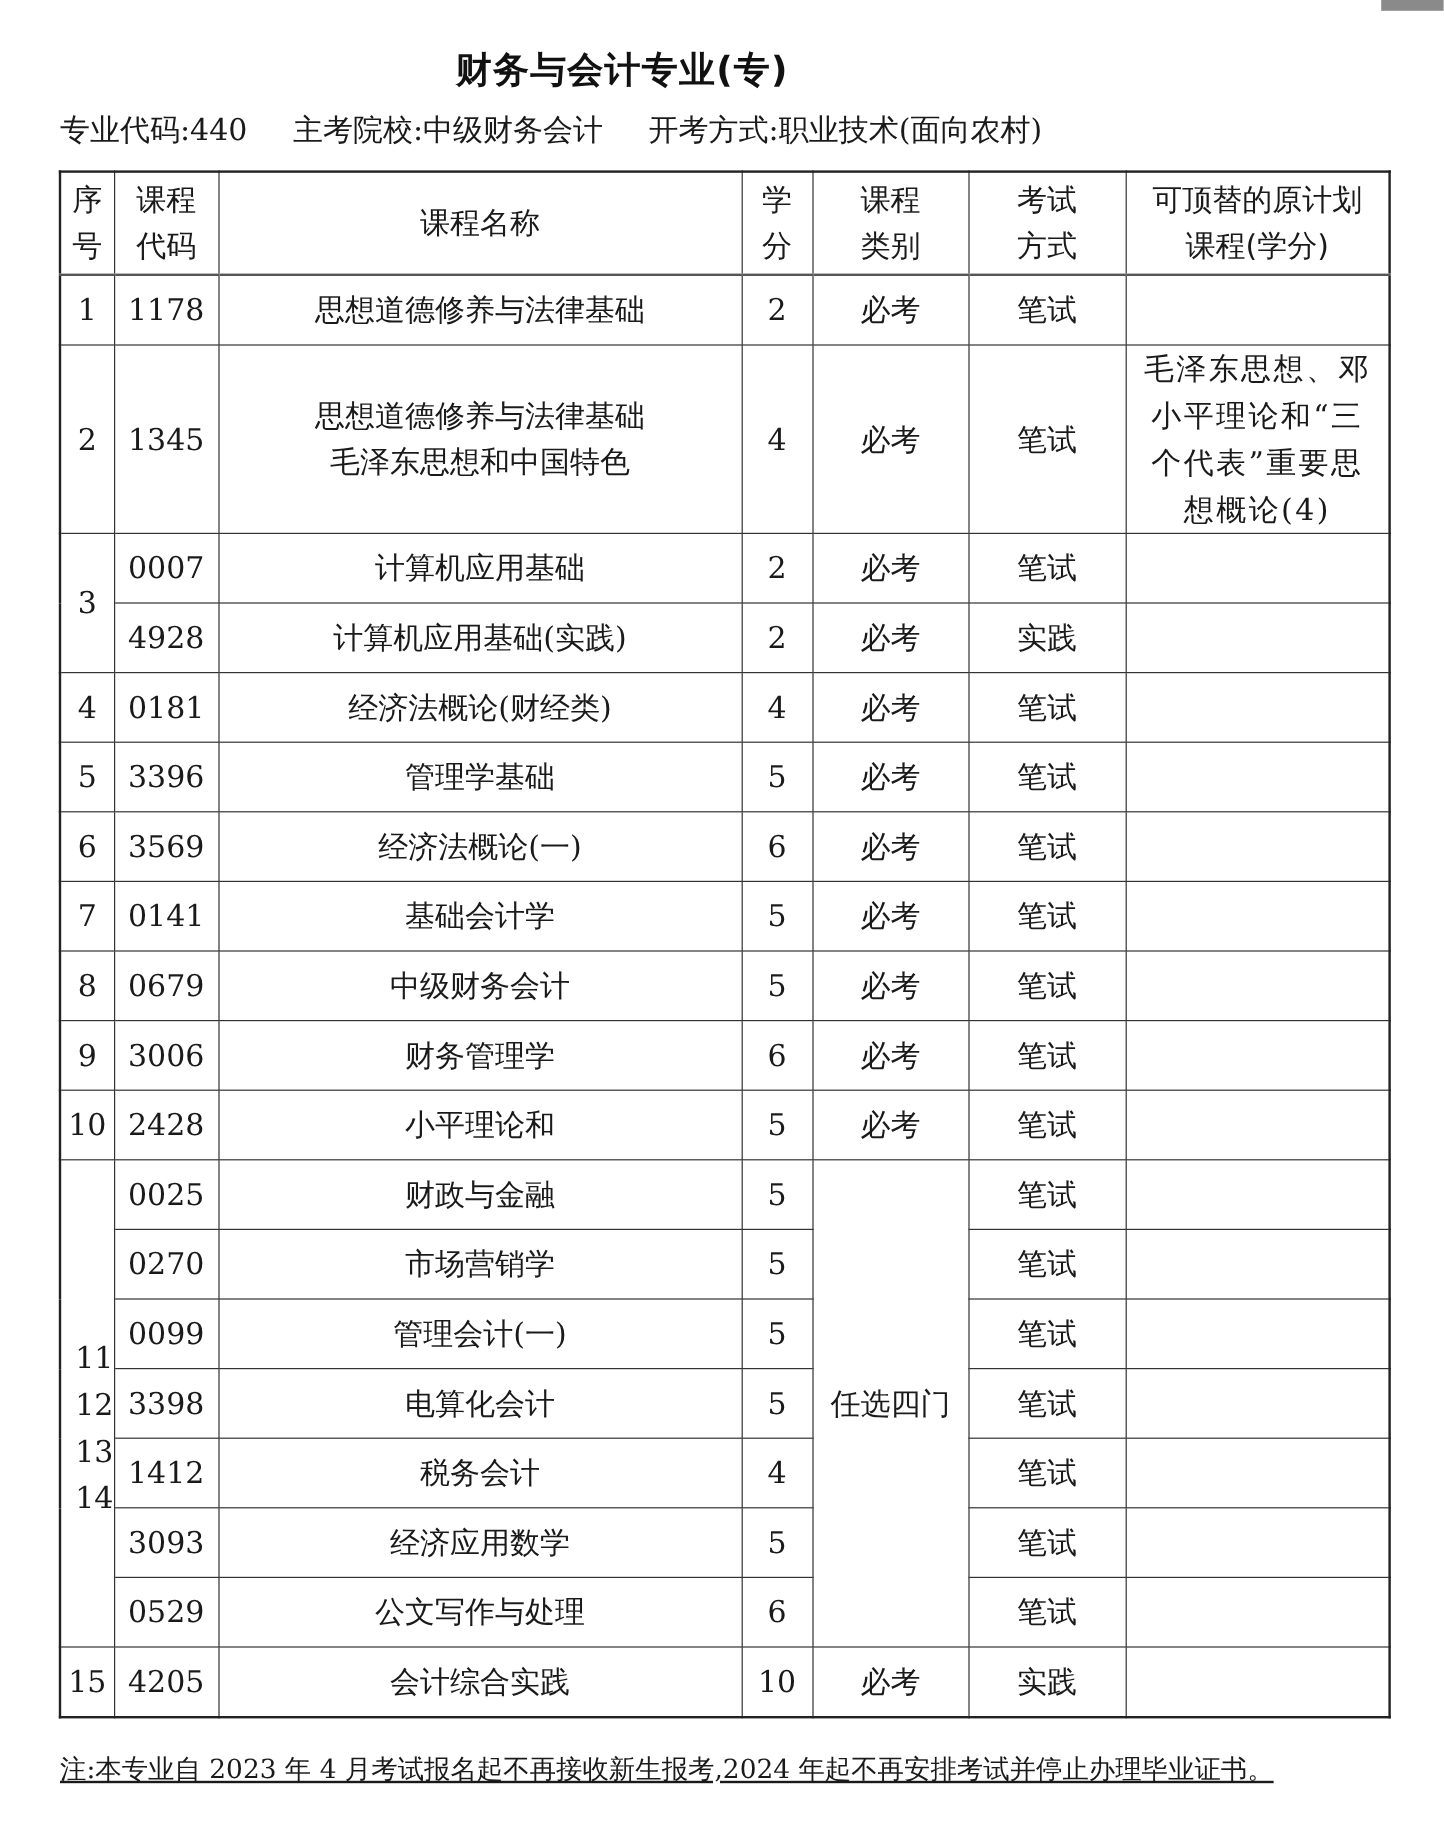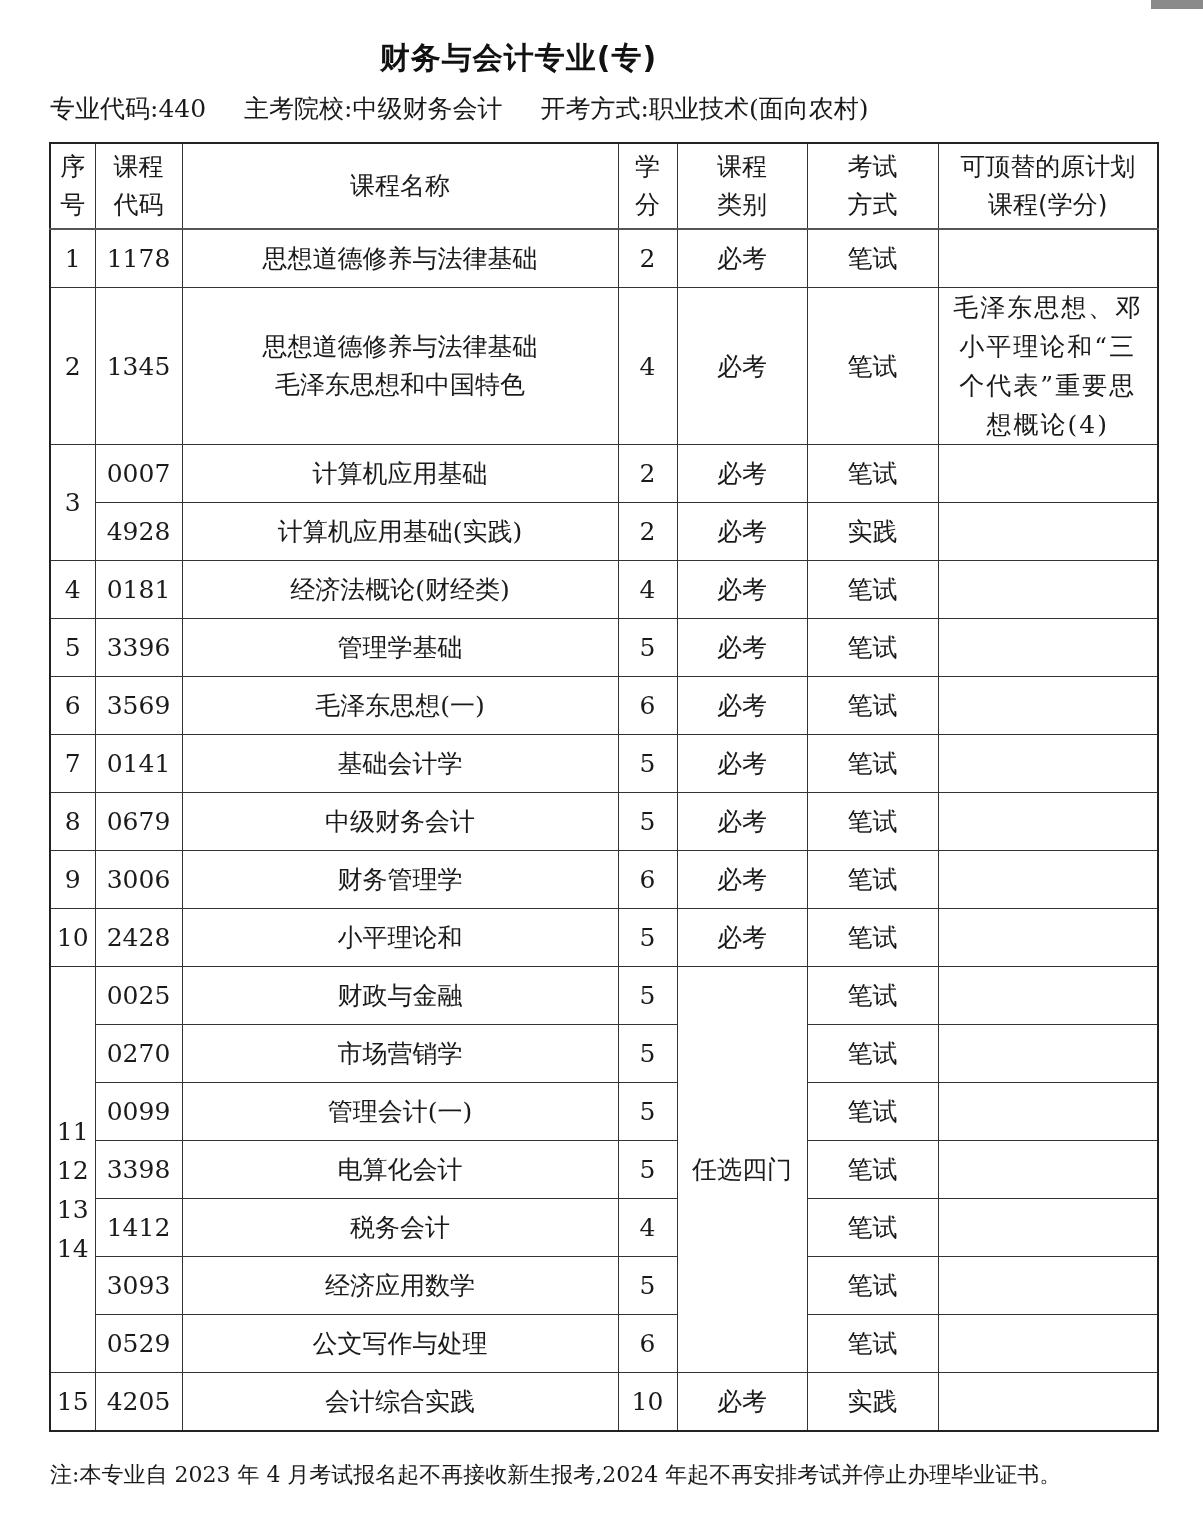--- a/index.html
+++ b/index.html
@@ -14,21 +14,21 @@
   table.plan { position: absolute; left: 49px; top: 142px; width: 1108px; border-collapse: collapse;
                border: 2px solid #222; table-layout: fixed; }
   table.plan th, table.plan td { border: 1px solid #333; text-align: center; vertical-align: middle;
                                  padding: 0; font-size: 25px; color: #1a1a1a; }
   table.plan thead th { font-family: "DejaVu Sans", "Liberation Sans", sans-serif; font-weight: normal;
                         height: 84px; line-height: 38px; font-size: 25px; border-bottom: 2px solid #555; }
   table.plan tbody td { height: 57px; }
   td.name-multi { line-height: 38px; }
   td.sub-multi { text-align: left; padding: 4px 6px; line-height: 39px; font-size: 25px; letter-spacing: 2px; margin-left: 34px; }
   td.seq-group { line-height: 39px; }
-  .footnote { position: absolute; left: 50px; top: 1460px; font-size: 22px; white-space: nowrap; color: #1a1a1a; }
+  .footnote { position: absolute; left: 50px; top: 1460px; font-size: 22px; white-space: nowrap; color: #1a1a1a; text-decoration: underline; }
   .row-tall td { height: 171px; }
 </style>
 </head>
 <body>
 
 <div class="corner-mark"></div>
 
 <div class="title">财务与会计专业(专)</div>
 
 <div class="meta">
@@ -113,21 +113,21 @@
       <td>3396</td>
       <td>管理学基础</td>
       <td>5</td>
       <td>必考</td>
       <td>笔试</td>
       <td></td>
     </tr>
     <tr>
       <td>6</td>
       <td>3569</td>
-      <td>毛泽东思想(一)</td>
+      <td>经济法概论(一)</td>
       <td>6</td>
       <td>必考</td>
       <td>笔试</td>
       <td></td>
     </tr>
     <tr>
       <td>7</td>
       <td>0141</td>
       <td>基础会计学</td>
       <td>5</td>
@@ -157,21 +157,21 @@
       <td>10</td>
       <td>2428</td>
       <td>小平理论和</td>
       <td>5</td>
       <td>必考</td>
       <td>笔试</td>
       <td></td>
     </tr>
 
     <tr>
-      <td rowspan="7" class="seq-group" style="vertical-align:middle; padding-top:40px;"><span>11</span><br><span>12</span><br><span>13</span><br><span>14</span></td>
+      <td rowspan="7" class="seq-group" style="vertical-align:middle; padding-top:40px;text-align:right;"><span>11</span><br><span>12</span><br><span>13</span><br><span>14</span></td>
       <td>0025</td>
       <td>财政与金融</td>
       <td>5</td>
       <td rowspan="7">任选四门</td>
       <td>笔试</td>
       <td></td>
     </tr>
     <tr>
       <td>0270</td>
       <td>市场营销学</td>

